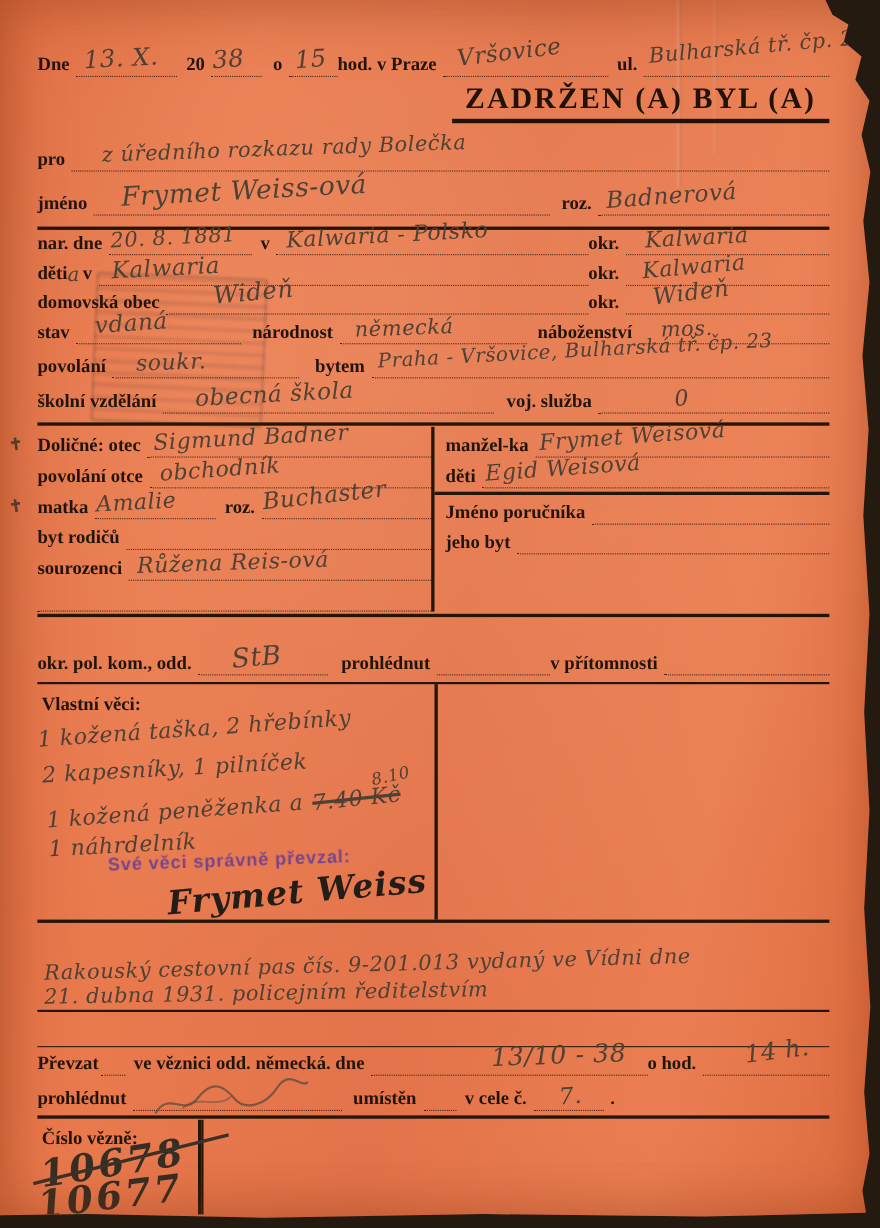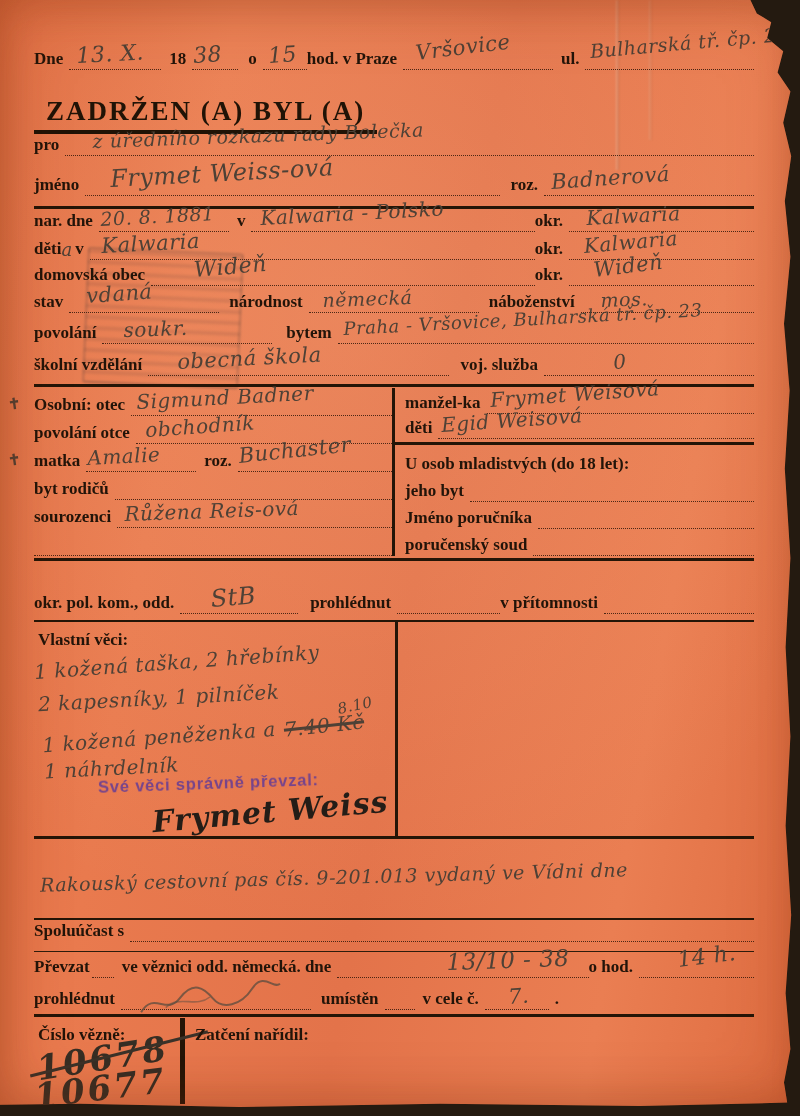--- a/index.html
+++ b/index.html
@@ -69,39 +69,39 @@
 
   <div class="faint-stamp"></div>
   <div class="crease" style="left:616px;top:0;height:170px"></div>
   <div class="crease" style="left:649px;top:0;height:140px;opacity:.6"></div>
 
   <div class="abs row" style="top:40px;height:30px">
     <span class="lbl">Dne</span>
     <span class="fill" style="flex:0 0 92px">
       <span class="hw" style="font-size:22px;transform:rotate(-3deg)">13. X.</span>
       </span>
-    <span class="lbl" style="padding-left:8px">18</span>
+    <span class="lbl" style="padding-left:8px">20</span>
     <span class="fill" style="flex:0 0 46px">
       <span class="hw" style="left:2px;font-size:22px;transform:rotate(-4deg)">38</span>
       </span>
     <span class="lbl" style="padding-left:10px">o</span>
     <span class="fill" style="flex:0 0 44px">
       <span class="hw" style="left:6px;font-size:22px;transform:rotate(-4deg)">15</span>
       </span>
     <span class="lbl">hod. v Praze</span>
     <span class="fill" style="flex:0 0 150px">
       <span class="hw" style="left:14px;bottom:4px;font-size:21px;transform:rotate(-7deg)">Vršovice</span>
       </span>
     <span class="lbl" style="padding-left:8px">ul.</span>
     <span class="fill">
       <span class="hw" style="left:6px;bottom:7px;font-size:19px;transform:rotate(-5deg)">Bulharská tř. čp. 23</span>
       </span>
   </div>
 
-  <div class="abs" style="top:96px;text-align:left">
+  <div class="abs" style="top:74px;text-align:right">
     <span class="title">ZADRŽEN (A) BYL (A)</span>
   </div>
 
   <div class="abs row" style="top:126px;height:30px">
     <span class="lbl">pro</span>
     <span class="fill">
       <span class="hw" style="left:28px;bottom:3px;font-size:19px;transform:rotate(-2deg)">z úředního rozkazu rady Bolečka</span>
       </span>
   </div>
 
@@ -191,21 +191,21 @@
     <span class="fill" style="flex:0 0 210px">
       <span class="hw" style="left:70px;font-size:20px;transform:rotate(-4deg)">0</span>
       </span>
   </div>
   <div class="rule" style="top:384px"></div>
 
   <div class="abs cols" style="top:388px;height:168px">
     <div style="flex:0 0 358px;display:flex;flex-direction:column">
       <div class="frow">
         <span class="mark">✝</span>
-        <span class="lbl">Osobní: otec</span>
+        <span class="lbl">Doličné: otec</span>
         <span class="fill">
           <span class="hw" style="left:6px;font-size:20px;transform:rotate(-3deg)">Sigmund Badner</span>
           </span>
       </div>
       <div class="frow">
         <span class="lbl">povolání otce</span>
         <span class="fill">
           <span class="hw" style="left:10px;font-size:20px;transform:rotate(-4deg)">obchodník</span>
           </span>
       </div>
@@ -242,33 +242,26 @@
           <span class="hw" style="left:4px;font-size:20px;transform:rotate(-4deg)">Frymet Weisová</span>
           </span>
       </div>
       <div class="frow">
         <span class="lbl">děti</span>
         <span class="fill">
           <span class="hw" style="left:4px;font-size:20px;transform:rotate(-4deg)">Egid Weisová</span>
           </span>
       </div>
       <div style="border-top:3.5px solid #241507;margin-top:3px;margin-left:-10px;padding-left:10px;flex:1;display:flex;flex-direction:column">
-        <div class="frow" style="height:30px">
-          <span class="lbl">U osob mladistvých (do 18 let):</span>
-        </div>
-        <div class="frow" style="height:27px">
-          <span class="lbl">jeho byt</span>
-          <span class="fill"></span>
-        </div>
         <div class="frow" style="height:27px">
           <span class="lbl">Jméno poručníka</span>
           <span class="fill"></span>
         </div>
         <div class="frow" style="height:27px">
-          <span class="lbl">poručenský soud</span>
+          <span class="lbl">jeho byt</span>
           <span class="fill"></span>
         </div>
       </div>
     </div>
   </div>
   <div class="rule" style="top:558px"></div>
 
   <div class="abs row" style="top:588px;height:26px">
     <span class="lbl">okr. pol. kom., odd.</span>
     <span class="fill" style="flex:0 0 118px">
@@ -293,26 +286,25 @@
       <span class="stamp" style="top:152px;left:64px">Své věci správně převzal:</span>
       <span class="signature" style="top:172px;left:118px">Frymet Weiss</span>
     </div>
     <div class="vdiv" style="flex-basis:2.5px"></div>
   </div>
   <div class="rule" style="top:836px"></div>
 
   <div class="abs" style="top:866px;height:24px">
     <span class="hwfree" style="top:0;left:6px;font-size:19px;transform:rotate(-1.5deg)">Rakouský cestovní pas čís. 9-201.013 vydaný ve Vídni dne</span>
   </div>
+  <div class="abs" style="top:892px;height:24px">
+    <span class="hwfree" style="top:0;left:6px;font-size:19px;transform:rotate(-1deg)">21. dubna 1931. policejním ředitelstvím</span>
+  </div>
   <div class="rule-m" style="top:918px"></div>
 
-  <div class="abs row" style="top:920px;height:22px">
-    <span class="lbl">Spoluúčast s</span>
-    <span class="fill"></span>
-  </div>
   <div class="rule-t" style="top:951px"></div>
 
   <div class="abs row" style="top:952px;height:26px">
     <span class="lbl" style="padding-right:2px">Převzat</span>
     <span class="dotfill" style="flex:0 0 22px;height:100%"></span>
     <span class="lbl" style="padding-left:8px">ve věznici odd. německá. dne</span>
     <span class="fill">
       <span class="hw" style="left:110px;bottom:2px;font-size:23px;transform:rotate(-2deg)">13/10 - 38</span>
       </span>
     <span class="lbl">o hod.</span>
@@ -341,18 +333,15 @@
   <div class="rule" style="top:1014px"></div>
 
   <div class="abs cols" style="top:1018px;height:86px">
     <div style="flex:0 0 146px;position:relative">
       <span class="blabel" style="left:4px">Číslo vězně:</span>
       <span class="num strike" style="top:20px;left:2px;transform:rotate(-9deg)">10678</span>
       <span class="num" style="top:50px;left:0;transform:rotate(-7deg)">10677</span>
     </div>
     <div class="bcell-div"></div>
     <div class="bcell-div"></div>
-    <div style="flex:1;position:relative">
-      <span class="blabel">Zatčení nařídil:</span>
-    </div>
   </div>
 
 </div>
 
 </body></html>

